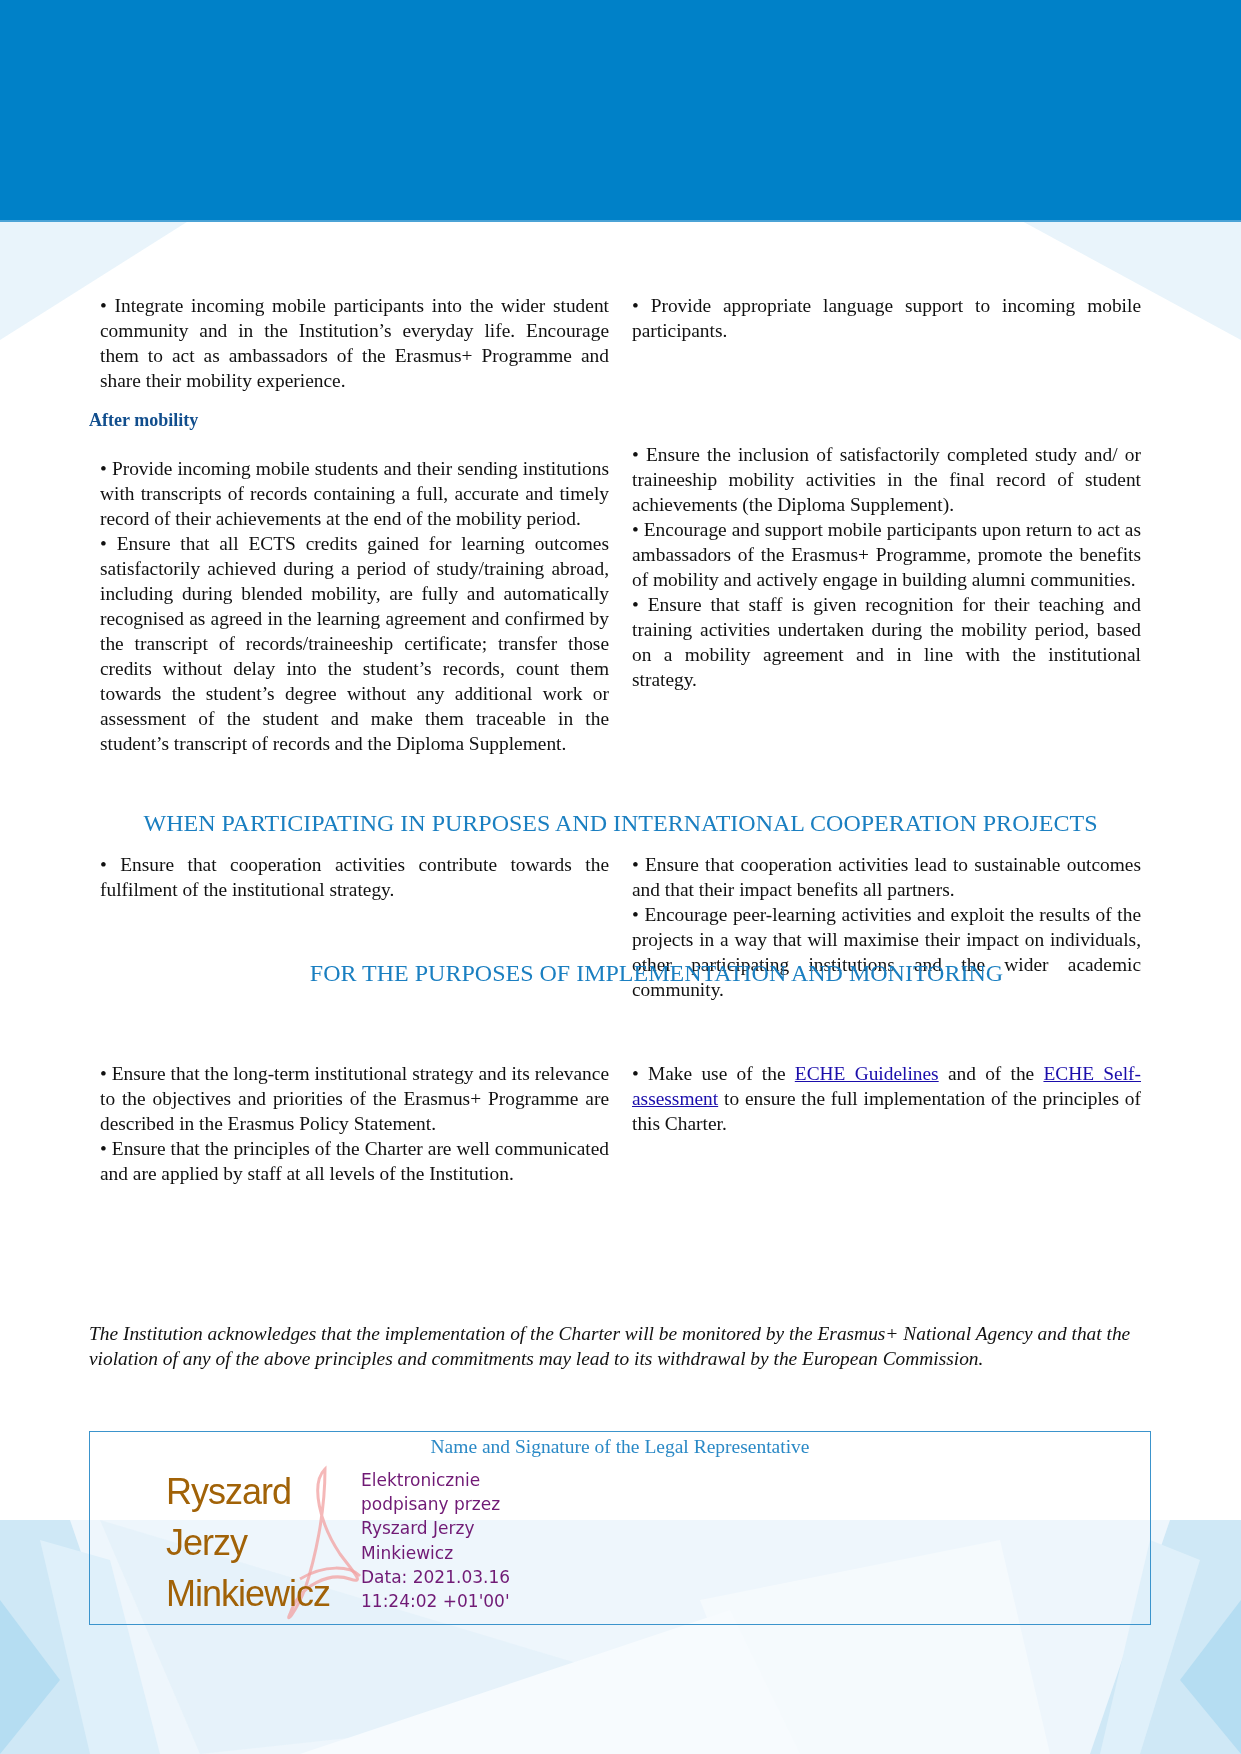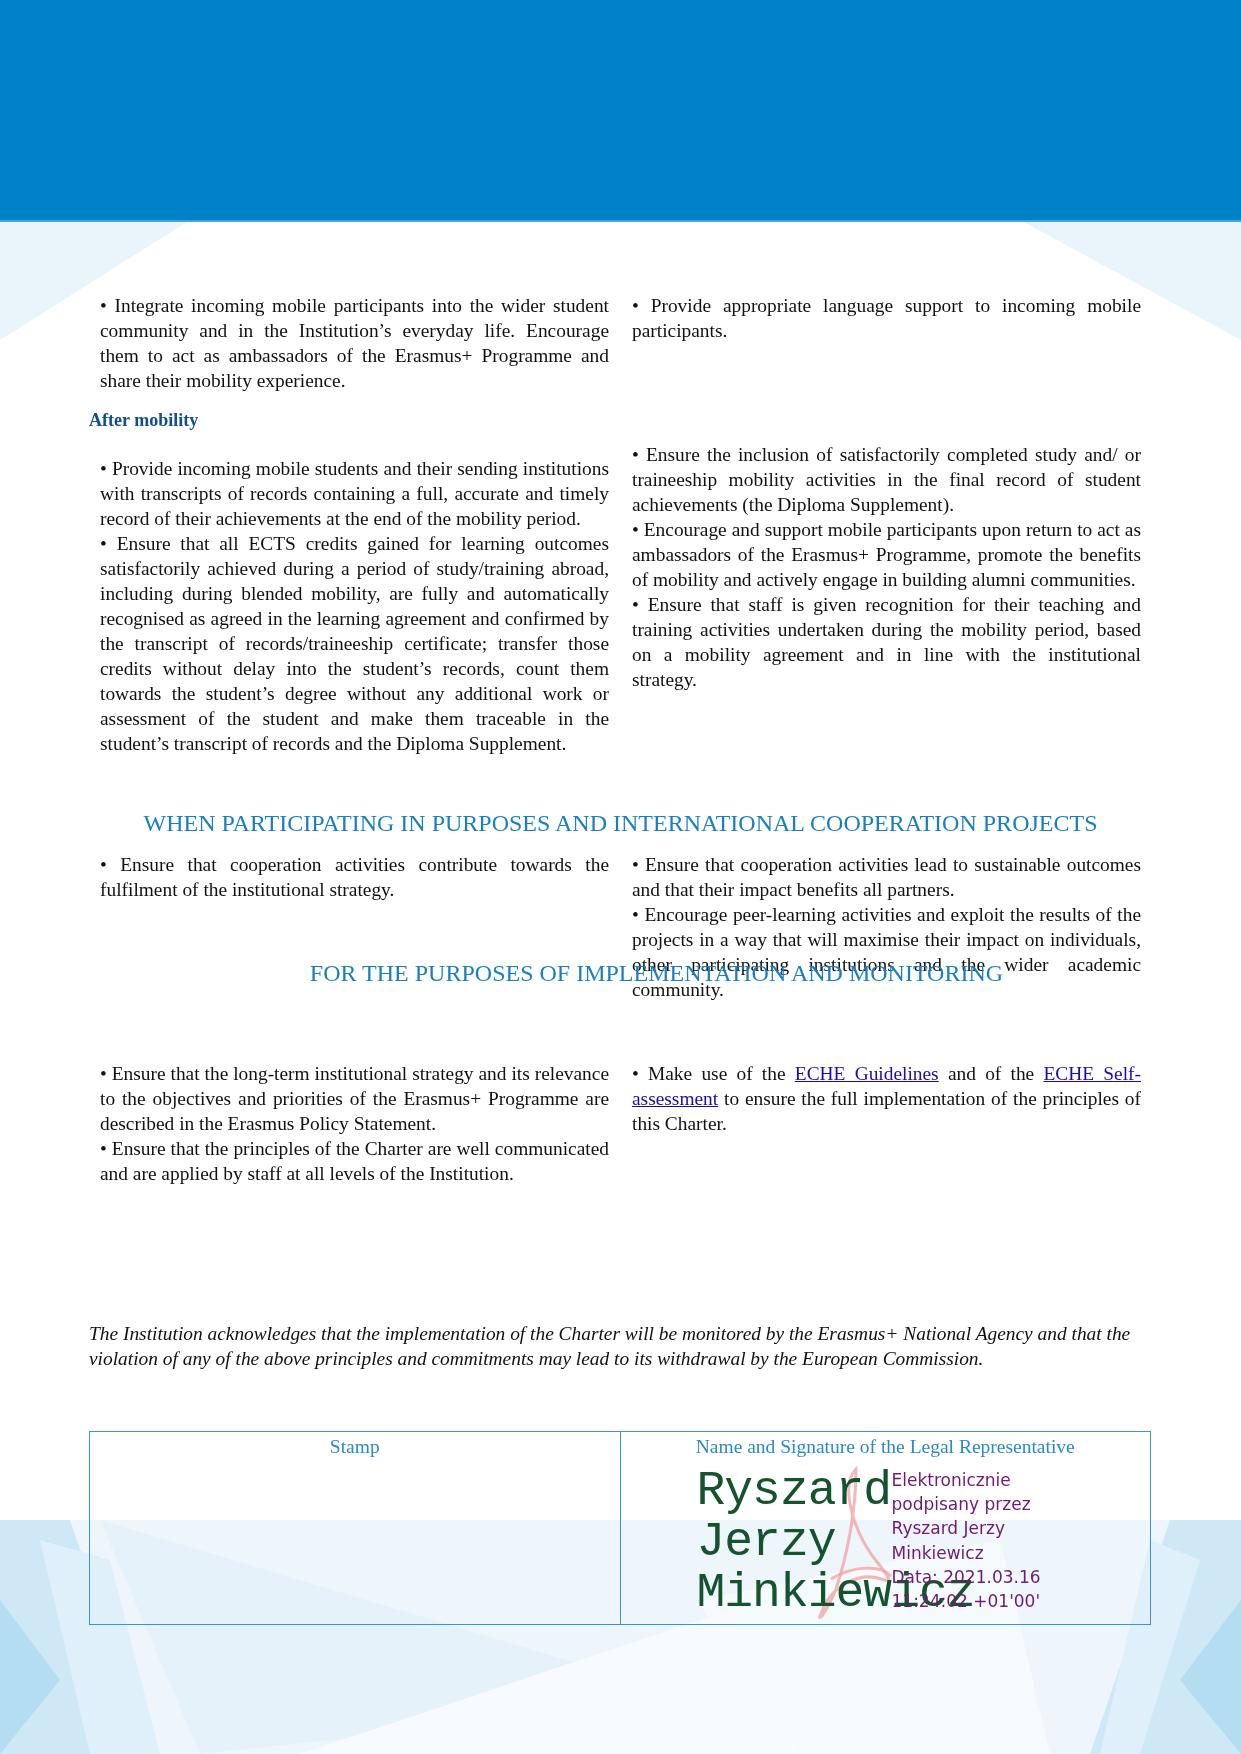--- a/index.html
+++ b/index.html
@@ -32,21 +32,21 @@
   }
   .sig-table {
     position: absolute; left: 89px; top: 1431px; width: 1062px; height: 194px;
     border: 1.5px solid #3b94cc; box-sizing: border-box; display: flex;
   }
   .sig-cell { position: relative; flex: 1; }
   .sig-cell + .sig-cell { border-left: 1px solid #3b94cc; }
   .sig-head { text-align: center; color: #2a89c6; font-size: 19.5px; margin-top: 4px; }
   .sig-name {
     position: absolute; left: 76px; top: 34px;
-    font-family: Liberation Mono, monospace; font-size: 48px; line-height: 51px; color: #14532d;
+    font-family: Liberation Sans, sans-serif; font-size: 36px; line-height: 51px; color: #a16207;
     letter-spacing: -1px;
   }
   .sig-details {
     position: absolute; left: 271px; top: 36px;
     font-family: "DejaVu Sans", sans-serif; font-size: 17px; line-height: 24.2px; color: #701a75;
   }
   .adobe-mark { position: absolute; left: 190px; top: 32px; width: 90px; height: 160px; }
 </style>
 </head>
 <body>
@@ -103,23 +103,20 @@
     <p>• Ensure that the principles of the Charter are well communicated and are applied by staff at all levels of the Institution.</p>
   </div>
   <div class="col right" style="top:1061px;">
     <p><span>• Make use of the </span><a class="doc-link" href="#">ECHE Guidelines</a><span> and of the </span><a class="doc-link" href="#">ECHE Self-assessment</a><span> to ensure the full implementation of the principles of this Charter.</span></p>
   </div>
 
   <div class="notice" style="top:1321px;">The Institution acknowledges that the implementation of the Charter will be monitored by the Erasmus+ National Agency and that the violation of any of the above principles and commitments may lead to its withdrawal by the European Commission.</div>
 
   <div class="sig-table">
     <div class="sig-cell">
-      <div class="sig-head">Stamp</div>
-    </div>
-    <div class="sig-cell">
       <div class="sig-head">Name and Signature of the Legal Representative</div>
       <svg class="adobe-mark" viewBox="0 0 90 160">
         <path d="M45 5 C30 20 40 60 60 90 C75 110 85 120 70 115 C50 108 20 120 10 150 C5 160 15 150 25 125 C35 95 45 50 45 5 Z" fill="none" stroke="#f2a0a0" stroke-width="3" opacity="0.75"></path>
         <path d="M20 115 C45 100 70 102 80 112" fill="none" stroke="#f2a0a0" stroke-width="3" opacity="0.75"></path>
       </svg>
       <div class="sig-name">
         <div>Ryszard</div>
         <div>Jerzy</div>
         <div>Minkiewicz</div>
       </div>

